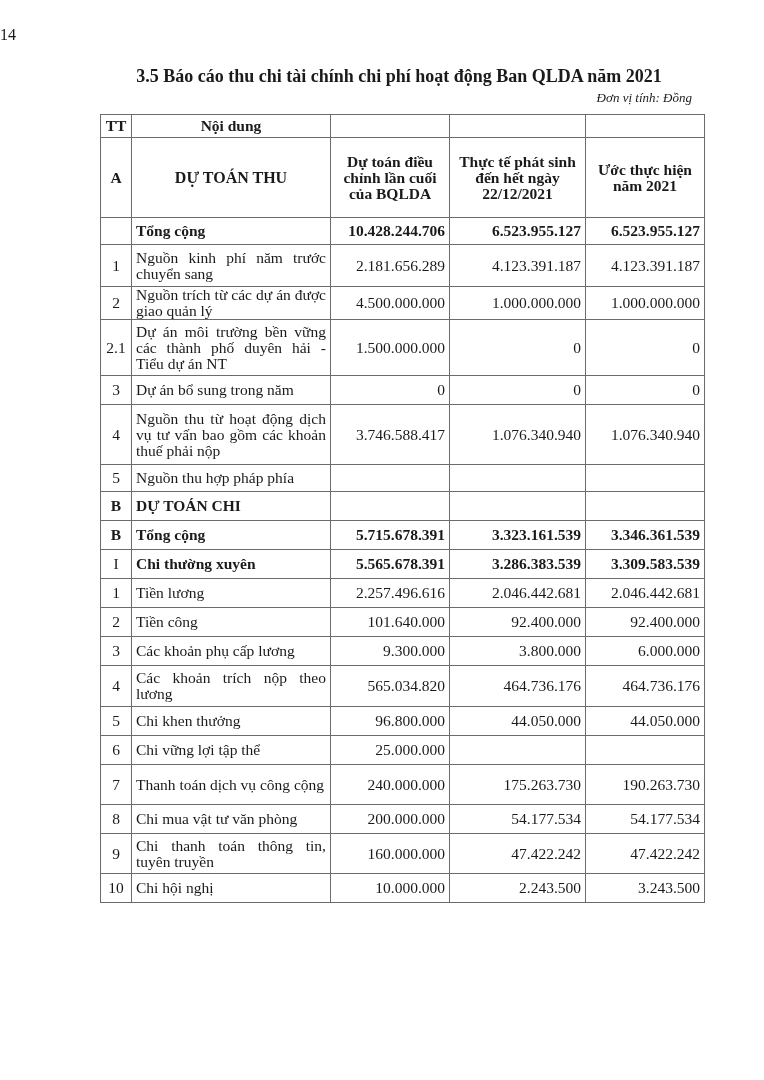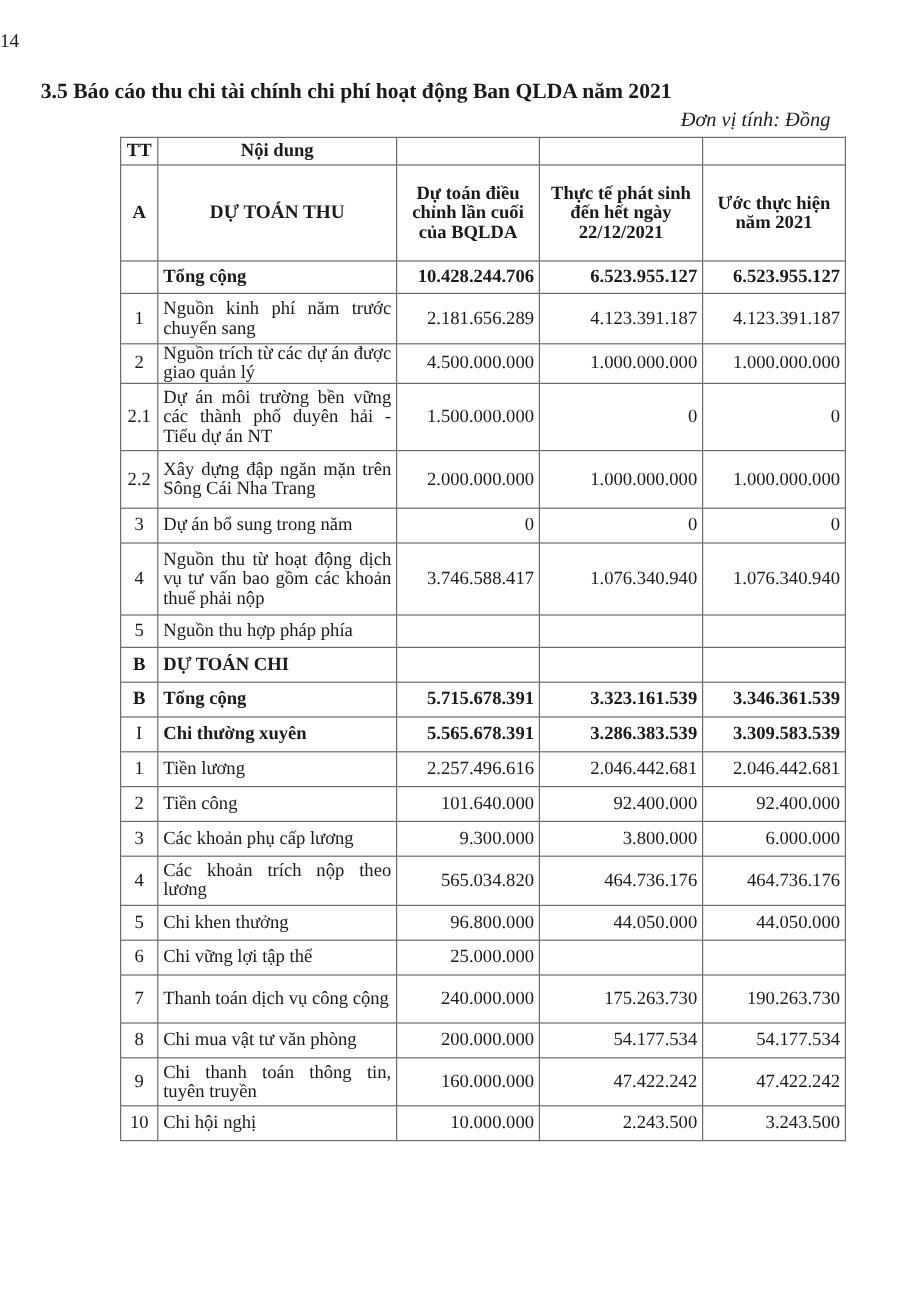--- a/index.html
+++ b/index.html
@@ -1,20 +1,20 @@
 <!DOCTYPE html>
 <html><head>
 <meta charset="utf-8">
 <style>
   html, body { margin: 0; padding: 0; background: #ffffff; }
   body { width: 764px; height: 1080px; position: relative; overflow: hidden;
          font-family: "Liberation Serif", "DejaVu Serif", serif; color: #1a1a1a; }
   .page-number { position: absolute; top: 26px; left: 0; width: 764px; font-size: 16px; }
-  .title { position: absolute; top: 66px; left: 0; width: 764px; font-weight: bold; font-size: 18px; padding-left: 34px; box-sizing: border-box; }
-  .unit { position: absolute; top: 90px; right: 72px; font-style: italic; font-size: 17px; }
+  .title { position: absolute; top: 66px; left: 0; width: 764px; text-align: center; font-weight: bold; font-size: 18px; padding-left: 34px; box-sizing: border-box; }
+  .unit { position: absolute; top: 90px; right: 72px; font-style: italic; font-size: 13px; }
   table.report { position: absolute; top: 114px; left: 100px; border-collapse: collapse; table-layout: fixed; font-size: 15.5px; }
   table.report td { border: 1px solid #6b6b6b; padding: 0 4px; vertical-align: middle; line-height: 16px; }
   col.c-tt { width: 31px; } col.c-content { width: 199px; } col.c-v1 { width: 119px; }
   col.c-v2 { width: 136px; } col.c-v3 { width: 119px; }
   td.tt { text-align: center; }
   td.num { text-align: right; white-space: nowrap; }
   td.content { text-align: justify; text-align-last: left; }
   .bold { font-weight: bold; }
   .italic { }
   td.head { text-align: center; font-weight: bold; line-height: 18px; }
@@ -69,27 +69,20 @@
         <td class="num">4.500.000.000</td>
         <td class="num">1.000.000.000</td>
         <td class="num">1.000.000.000</td>
       </tr>
       <tr style="height: 56px;">
         <td class="tt italic">2.1</td>
         <td class="content italic">Dự án môi trường bền vững các thành phố duyên hải - Tiểu dự án NT</td>
         <td class="num">1.500.000.000</td>
         <td class="num">0</td>
         <td class="num">0</td>
-      </tr>
-      <tr style="height: 48px;">
-        <td class="tt italic">2.2</td>
-        <td class="content italic">Xây dựng đập ngăn mặn trên Sông Cái Nha Trang</td>
-        <td class="num">2.000.000.000</td>
-        <td class="num">1.000.000.000</td>
-        <td class="num">1.000.000.000</td>
       </tr>
       <tr style="height: 29px;">
         <td class="tt">3</td>
         <td class="content">Dự án bổ sung trong năm</td>
         <td class="num">0</td>
         <td class="num">0</td>
         <td class="num">0</td>
       </tr>
       <tr style="height: 60px;">
         <td class="tt">4</td>

